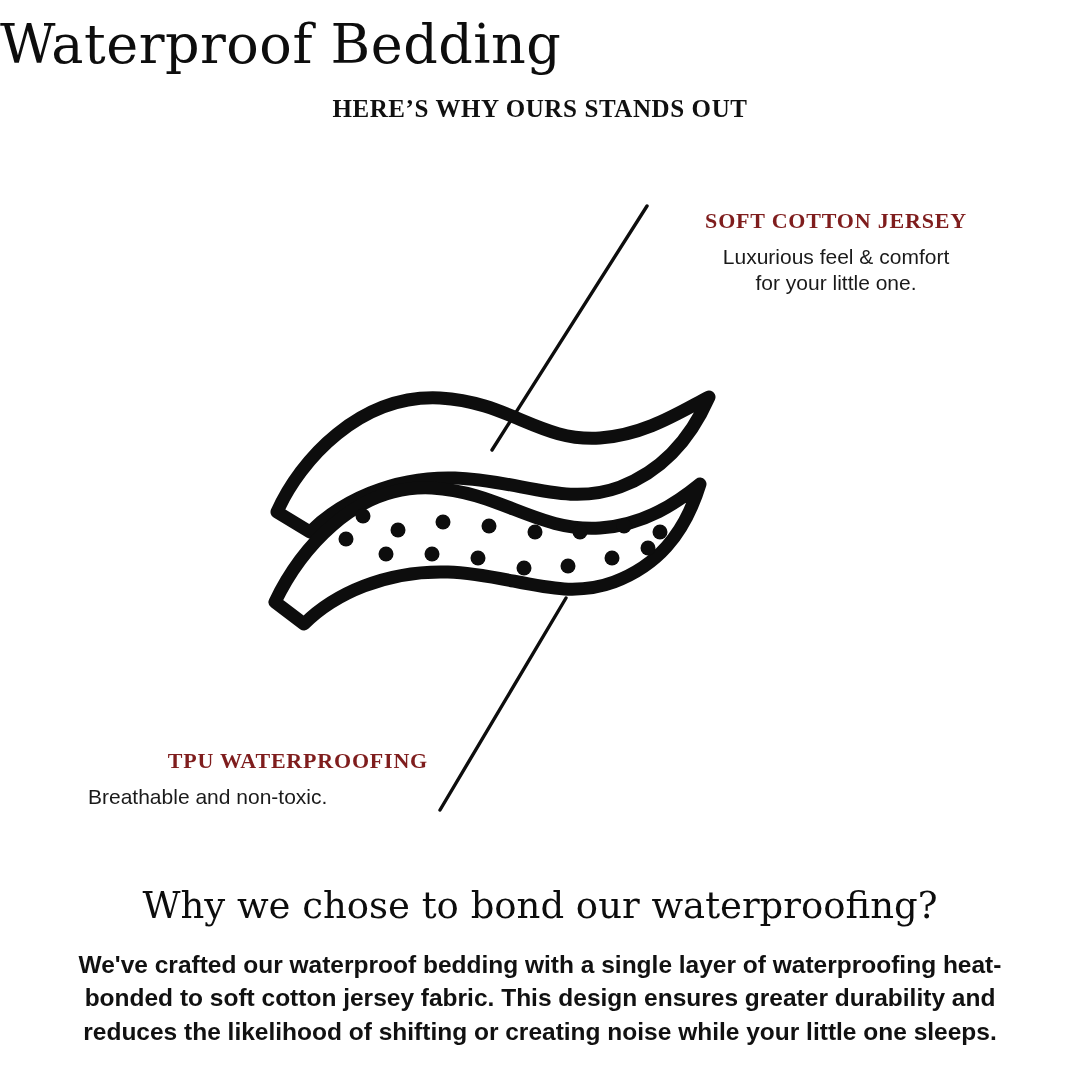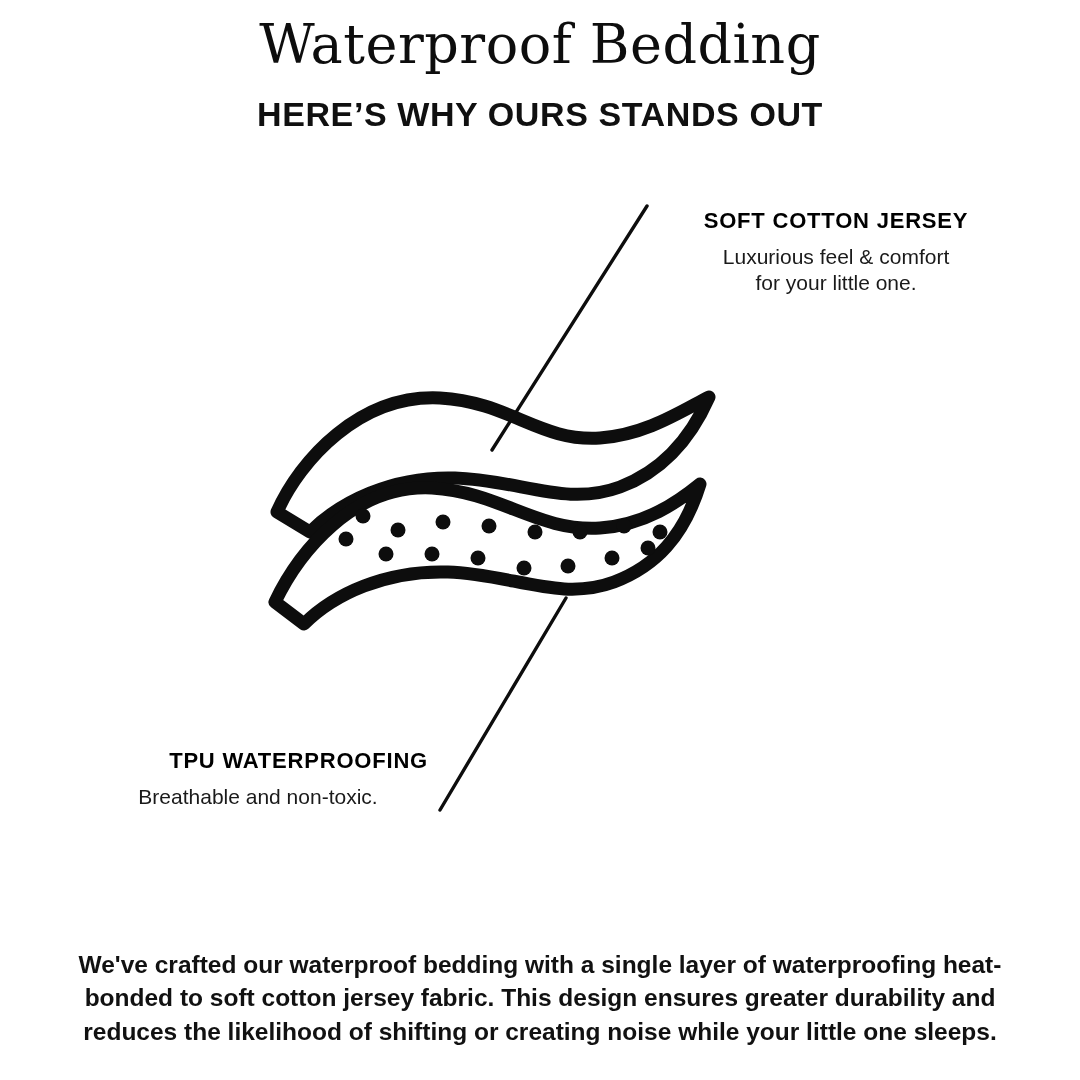--- a/index.html
+++ b/index.html
@@ -17,61 +17,60 @@
   }
   .page {
     position: absolute;
     inset: 0;
   }
   .title {
     position: absolute;
     top: 14px;
     left: 0;
     width: 1080px;
-    text-align: center;
     font-family: "DejaVu Serif", serif;
     font-size: 54px;
     font-weight: 400;
     letter-spacing: 0.5px;
     color: #0d0d0d;
     line-height: 1.15;
   }
   .subtitle {
     position: absolute;
     top: 95px;
     left: 0;
     width: 1080px;
     text-align: center;
-    font-family: Liberation Sans, sans-serif;
-    font-size: 34px;
+    font-family: Liberation Serif, serif;
+    font-size: 25px;
     font-weight: 600;
     letter-spacing: 0.6px;
     color: #101010;
   }
 
   .diagram {
     position: absolute;
     top: 150px;
     left: 0;
     width: 1080px;
     height: 700px;
   }
   .diagram svg {
     display: block;
   }
 
   .callout {
     position: absolute;
   }
   .callout .c-title {
-    font-family: Liberation Sans, sans-serif;
+    font-family: Liberation Serif, serif;
     font-size: 22px;
     font-weight: 700;
     letter-spacing: 0.8px;
-    color: #000000;
+    color: #7f1d1d;
   }
   .callout .c-desc {
     font-family: "Liberation Sans", sans-serif;
     font-size: 21px;
     font-weight: 400;
     color: #1a1a1a;
     line-height: 1.25;
     margin-top: 10px;
     white-space: pre-line;
   }
@@ -85,21 +84,21 @@
   #callout-top .c-title { text-align: center; }
   #callout-top .c-desc { text-align: center; }
 
   #callout-bottom {
     top: 748px;
     left: 88px;
     width: 340px;
     text-align: center;
   }
   #callout-bottom .c-title { text-align: right; }
-  #callout-bottom .c-desc { text-align: center; }
+  #callout-bottom .c-desc { text-align: left; }
 
   .footer-heading {
     position: absolute;
     top: 884px;
     left: 0;
     width: 1080px;
     text-align: center;
     font-family: "DejaVu Serif", serif;
     font-size: 37px;
     font-weight: 400;
@@ -186,15 +185,16 @@
     <div class="c-title">SOFT COTTON JERSEY</div>
     <div class="c-desc">Luxurious feel &amp; comfort
 for your little one.</div>
   </div>
 
   <div class="callout" id="callout-bottom">
     <div class="c-title">TPU WATERPROOFING</div>
     <div class="c-desc">Breathable and non-toxic.</div>
   </div>
 
+  <div class="footer-heading">Why we chose to bond our waterproofing?</div>
   <div class="footer-body">We've crafted our waterproof bedding with a single layer of waterproofing heat-bonded to soft cotton jersey fabric. This design ensures greater durability and reduces the likelihood of shifting or creating noise while your little one sleeps.</div>
 
 </div>
 
 </body></html>

